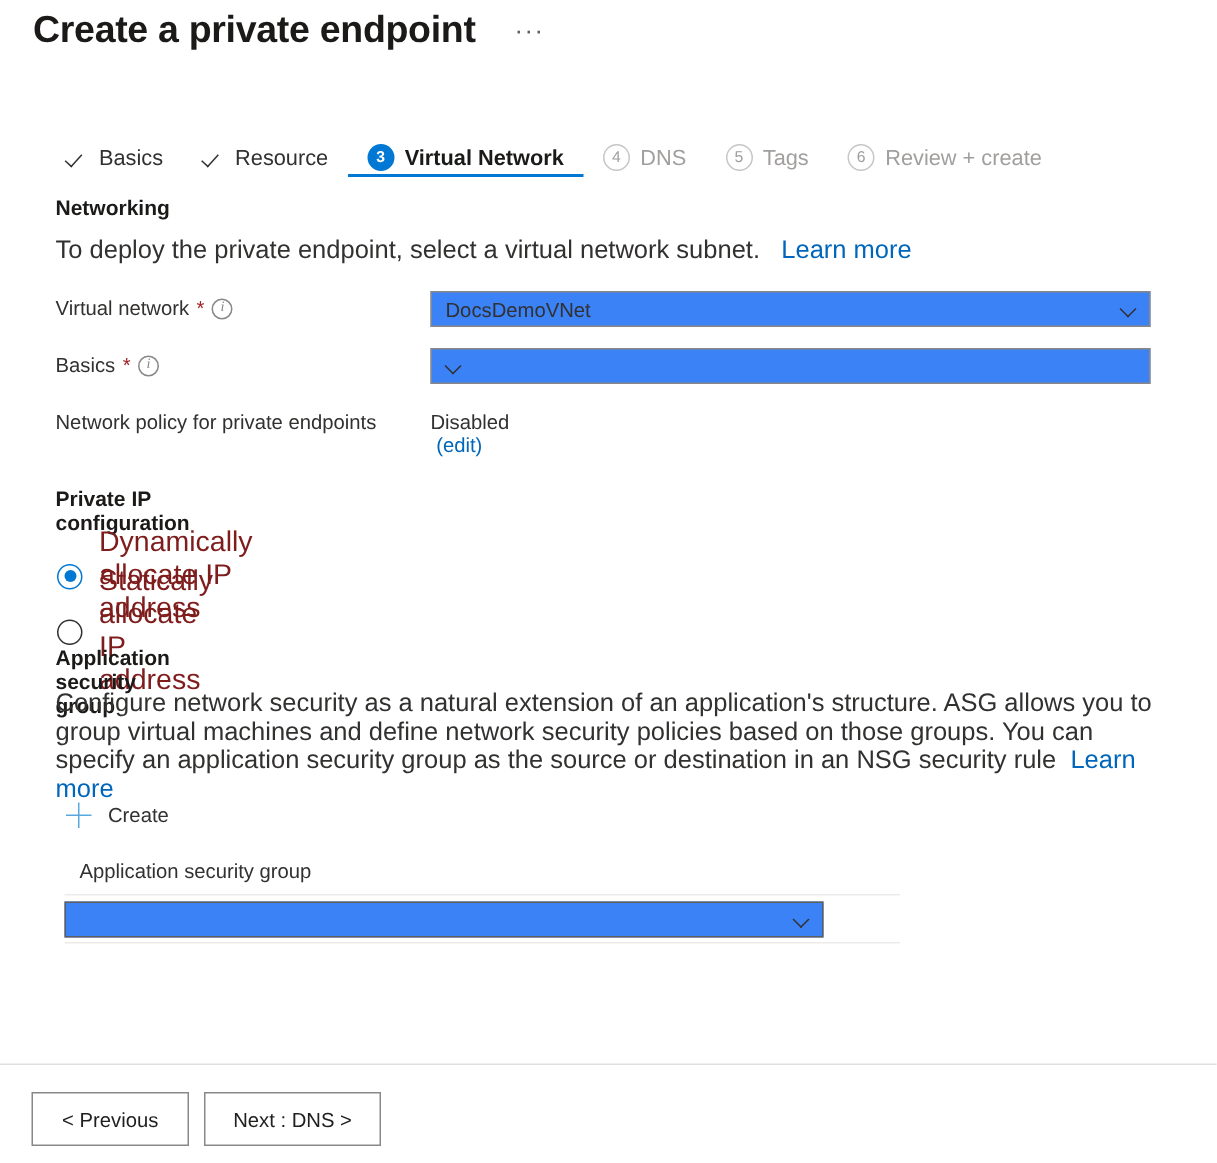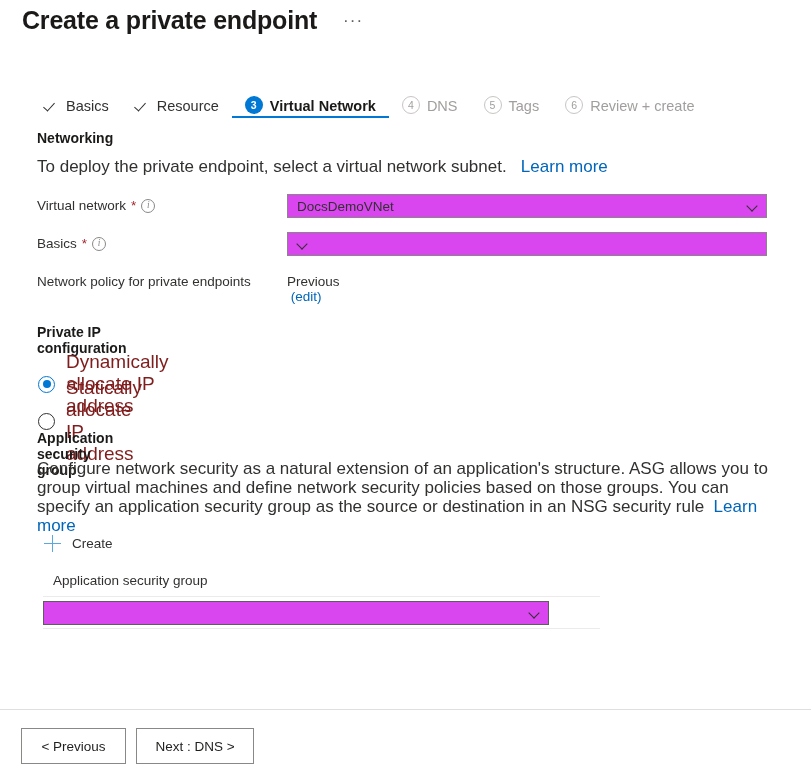--- a/index.html
+++ b/index.html
@@ -161,21 +161,21 @@
     line-height: 1;
     font-family: "Liberation Serif", serif;
     cursor: pointer;
     flex: none;
   }
 
   .dropdown {
     position: absolute;
     height: 24px;
     border: 1px solid #8a8886;
-    background: #d946ef;
+    background: #3b82f6;
     display: flex;
     align-items: center;
     padding: 0 8px 0 9px;
     cursor: pointer;
   }
   .dropdown .dd-value {
     font-size: 13.5px;
     color: #323130;
     flex: 1;
     overflow: hidden;
@@ -356,21 +356,21 @@
     <span class="info-icon">i</span>
   </div>
   <div class="dropdown" style="left:287px; top:232px; width:480px;">
     <span class="chevron"></span>
   </div>
 
   <div class="field-label" style="left:37px; top:274px;">
     <span>Network policy for private endpoints</span>
   </div>
   <div class="static-value" style="left:287px; top:274px;">
-    <span>Previous</span>
+    <span>Disabled</span>
     <span>&nbsp;</span><a class="link">(edit)</a>
   </div>
 
   <div class="section-title" style="left:37px; top:324px;">Private IP configuration</div>
 
   <div class="radio-row" style="left:38px; top:351px;">
     <span class="radio checked"></span>
     <span class="radio-label">Dynamically allocate IP address</span>
   </div>
   <div class="radio-row" style="left:38px; top:377px;">

